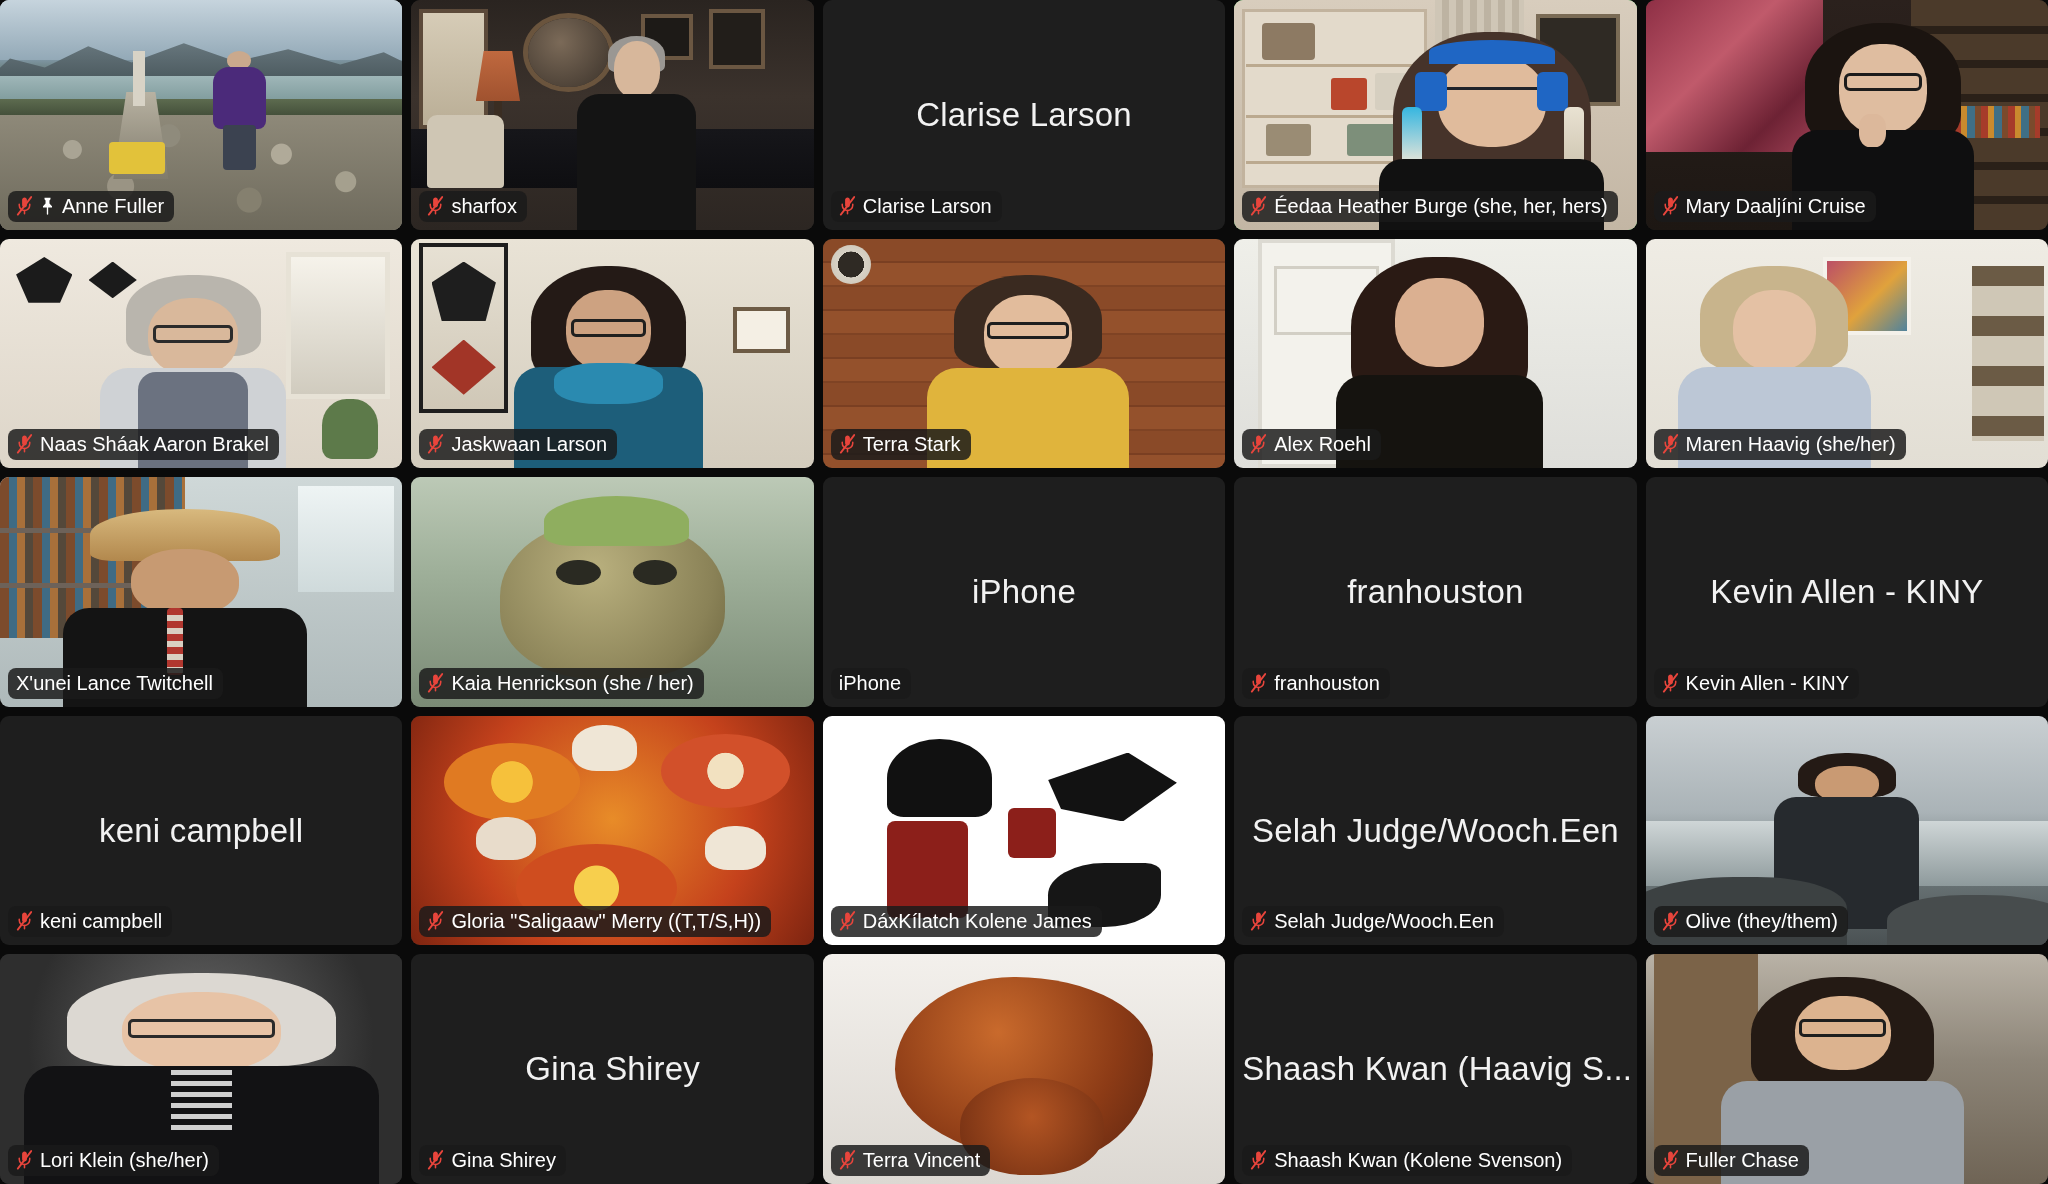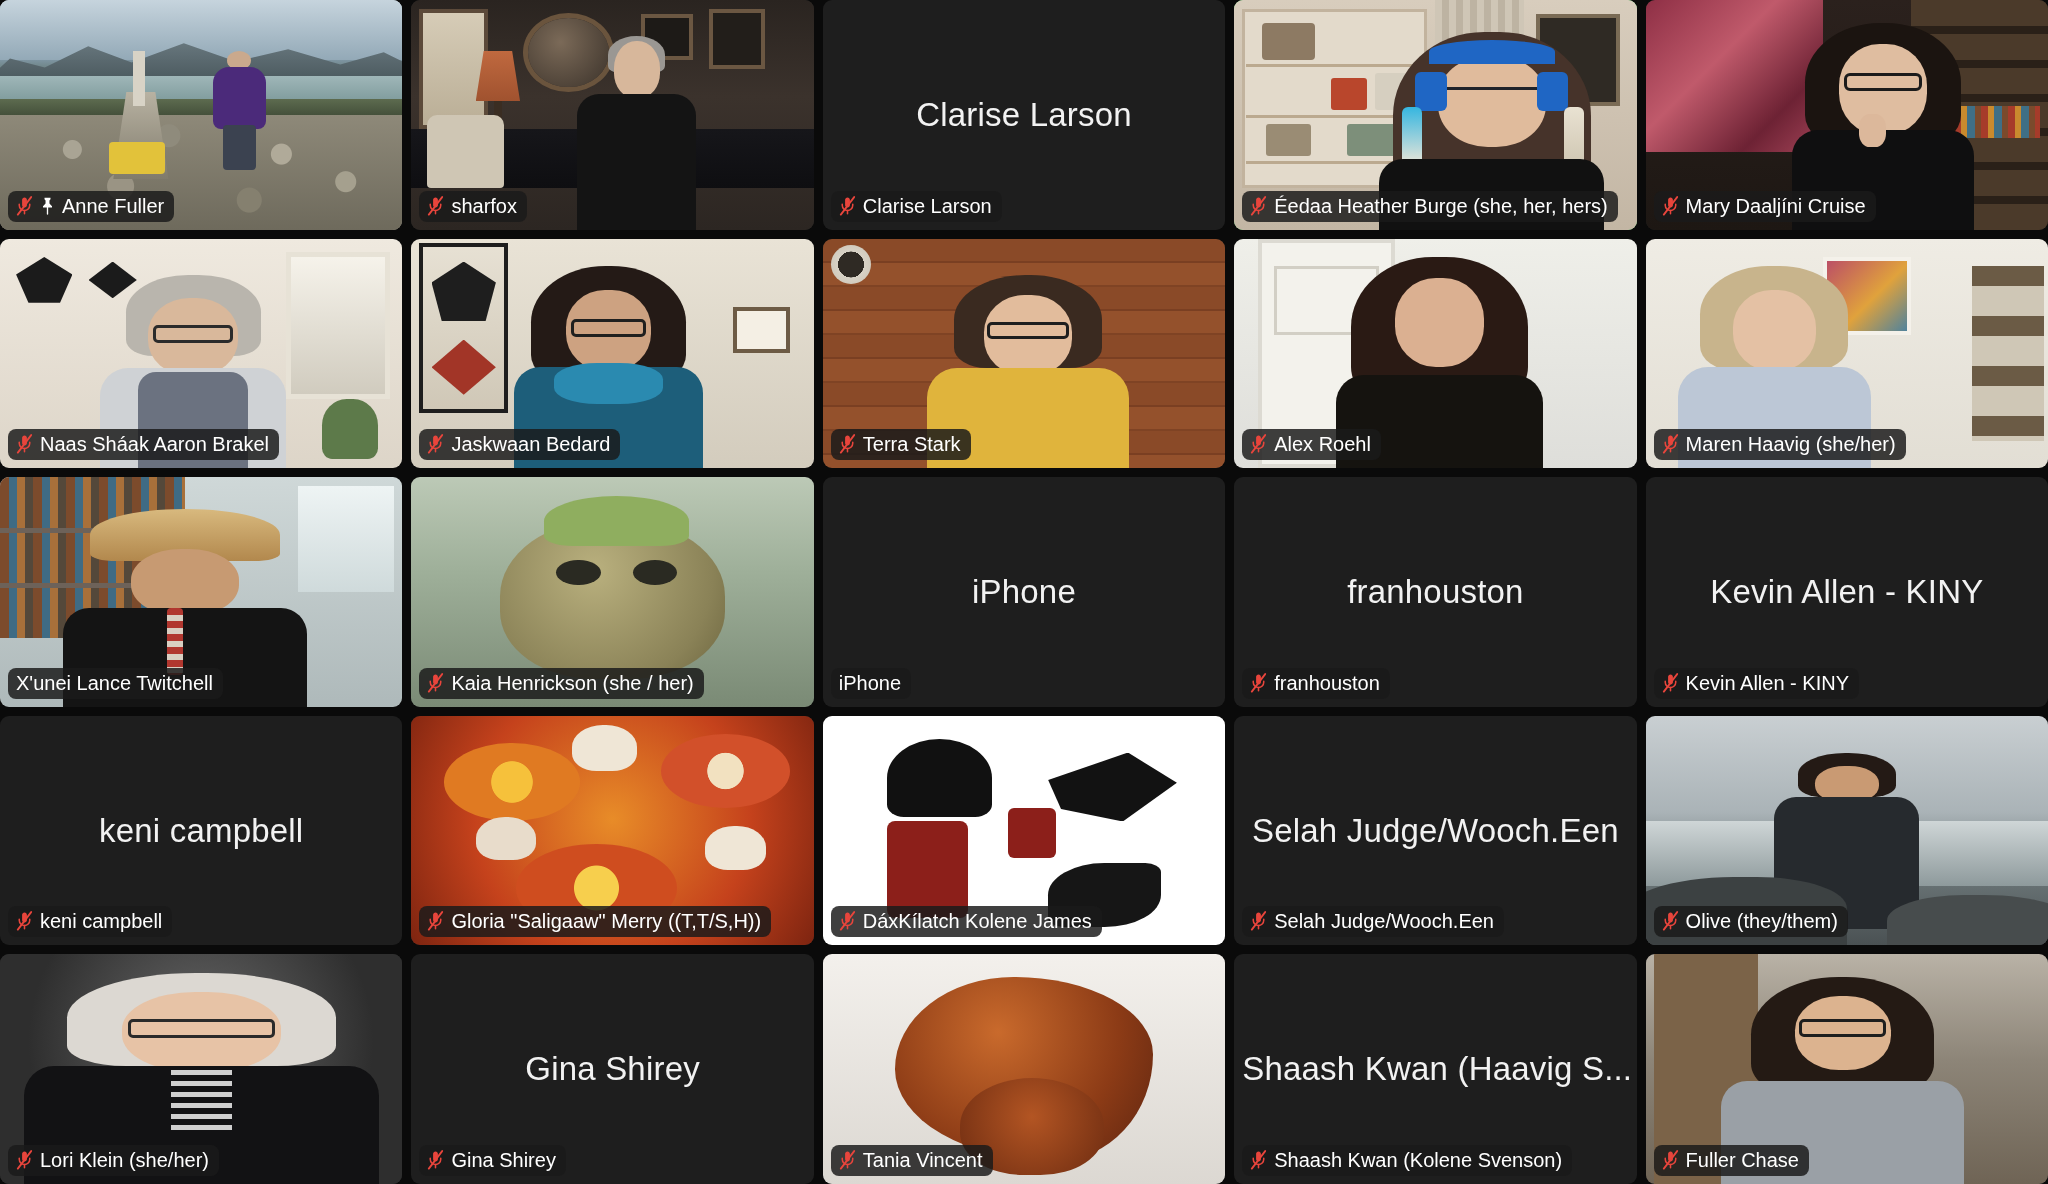--- a/index.html
+++ b/index.html
@@ -517,21 +517,21 @@
           </div>
         </div>
       </div>
       <div class="badge">
         <svg class="mic-muted" viewBox="0 0 24 28">
     <path d="M12 2c1.9 0 3.4 1.5 3.4 3.4v7.2c0 1.9-1.5 3.4-3.4 3.4S8.6 14.5 8.6 12.6V5.4C8.6 3.5 10.1 2 12 2z" fill="#e8453c"></path>
     <path d="M4.6 11.6v1.4c0 4.1 3.3 7.4 7.4 7.4s7.4-3.3 7.4-7.4v-1.4" fill="none" stroke="#e8453c" stroke-width="2.2" stroke-linecap="round"></path>
     <path d="M12 20.4V25" fill="none" stroke="#e8453c" stroke-width="2.2" stroke-linecap="round"></path>
     <path d="M2.6 26.2L21.4 1.4" stroke="#e8453c" stroke-width="2.6" stroke-linecap="round"></path>
   </svg>
-        <span class="label">Jaskwaan Bedard</span>
+        <span class="label">Jaskwaan Larson</span>
       </div>
     </div>
     <div class="tile">
       <div class="vid">
         <div class="vid-inner">
           <div class="scene">
       <div class="s-layer h-wood"></div>
             <div class="s-layer h-logo"></div>
       <div class="s-layer h-person">
               <div class="hair"></div>
@@ -820,21 +820,21 @@
           </div>
         </div>
       </div>
       <div class="badge">
         <svg class="mic-muted" viewBox="0 0 24 28">
     <path d="M12 2c1.9 0 3.4 1.5 3.4 3.4v7.2c0 1.9-1.5 3.4-3.4 3.4S8.6 14.5 8.6 12.6V5.4C8.6 3.5 10.1 2 12 2z" fill="#e8453c"></path>
     <path d="M4.6 11.6v1.4c0 4.1 3.3 7.4 7.4 7.4s7.4-3.3 7.4-7.4v-1.4" fill="none" stroke="#e8453c" stroke-width="2.2" stroke-linecap="round"></path>
     <path d="M12 20.4V25" fill="none" stroke="#e8453c" stroke-width="2.2" stroke-linecap="round"></path>
     <path d="M2.6 26.2L21.4 1.4" stroke="#e8453c" stroke-width="2.6" stroke-linecap="round"></path>
   </svg>
-        <span class="label">Tania Vincent</span>
+        <span class="label">Terra Vincent</span>
       </div>
     </div>
     <div class="tile">
       <div class="placeholder-name">Shaash Kwan (Haavig S...</div>
       <div class="badge">
         <svg class="mic-muted" viewBox="0 0 24 28">
     <path d="M12 2c1.9 0 3.4 1.5 3.4 3.4v7.2c0 1.9-1.5 3.4-3.4 3.4S8.6 14.5 8.6 12.6V5.4C8.6 3.5 10.1 2 12 2z" fill="#e8453c"></path>
     <path d="M4.6 11.6v1.4c0 4.1 3.3 7.4 7.4 7.4s7.4-3.3 7.4-7.4v-1.4" fill="none" stroke="#e8453c" stroke-width="2.2" stroke-linecap="round"></path>
     <path d="M12 20.4V25" fill="none" stroke="#e8453c" stroke-width="2.2" stroke-linecap="round"></path>
     <path d="M2.6 26.2L21.4 1.4" stroke="#e8453c" stroke-width="2.6" stroke-linecap="round"></path>

